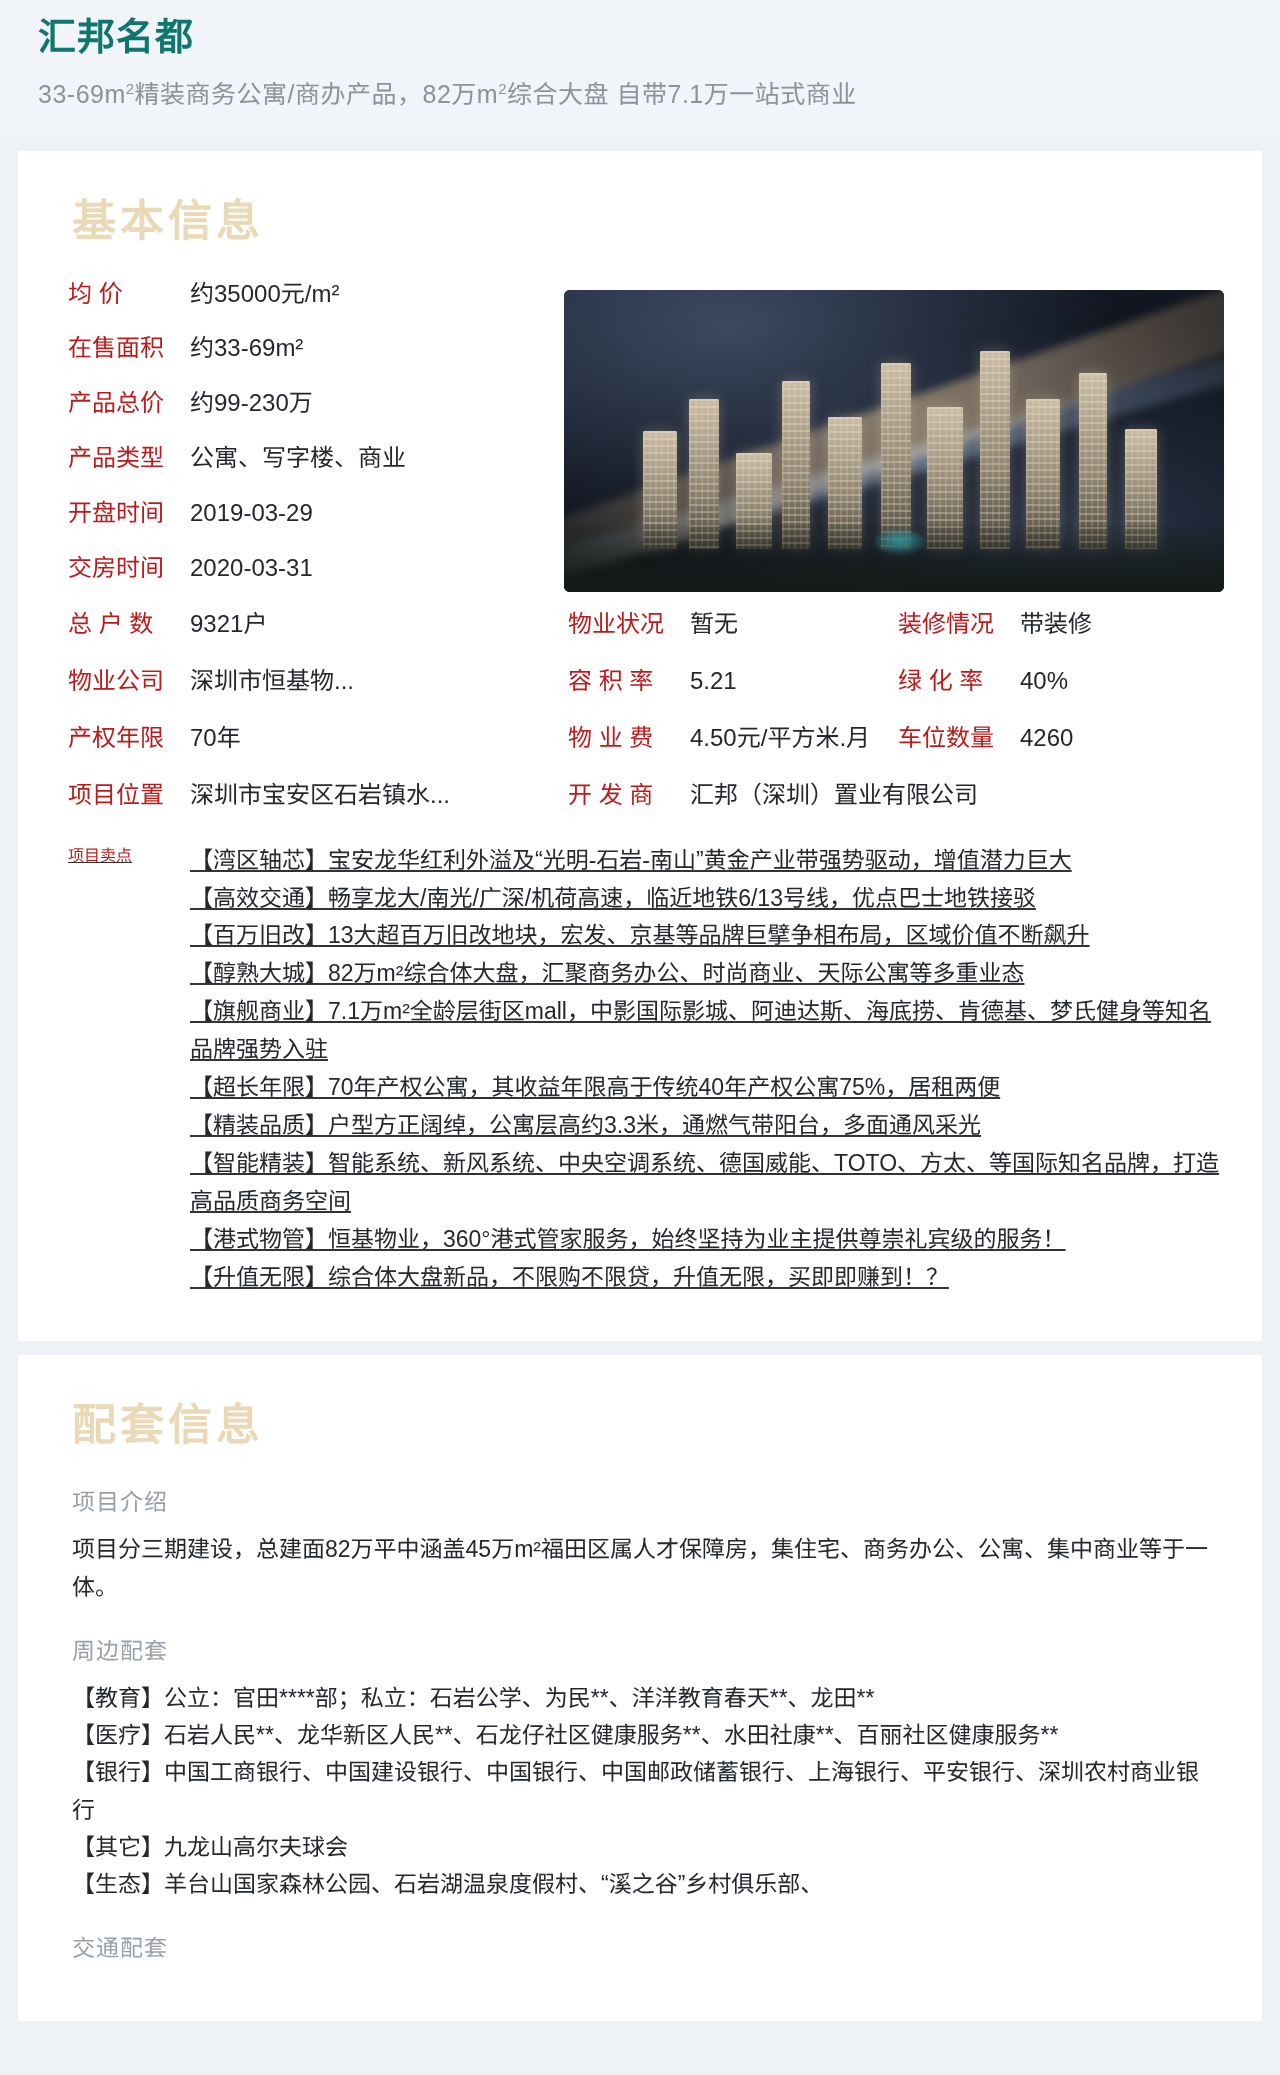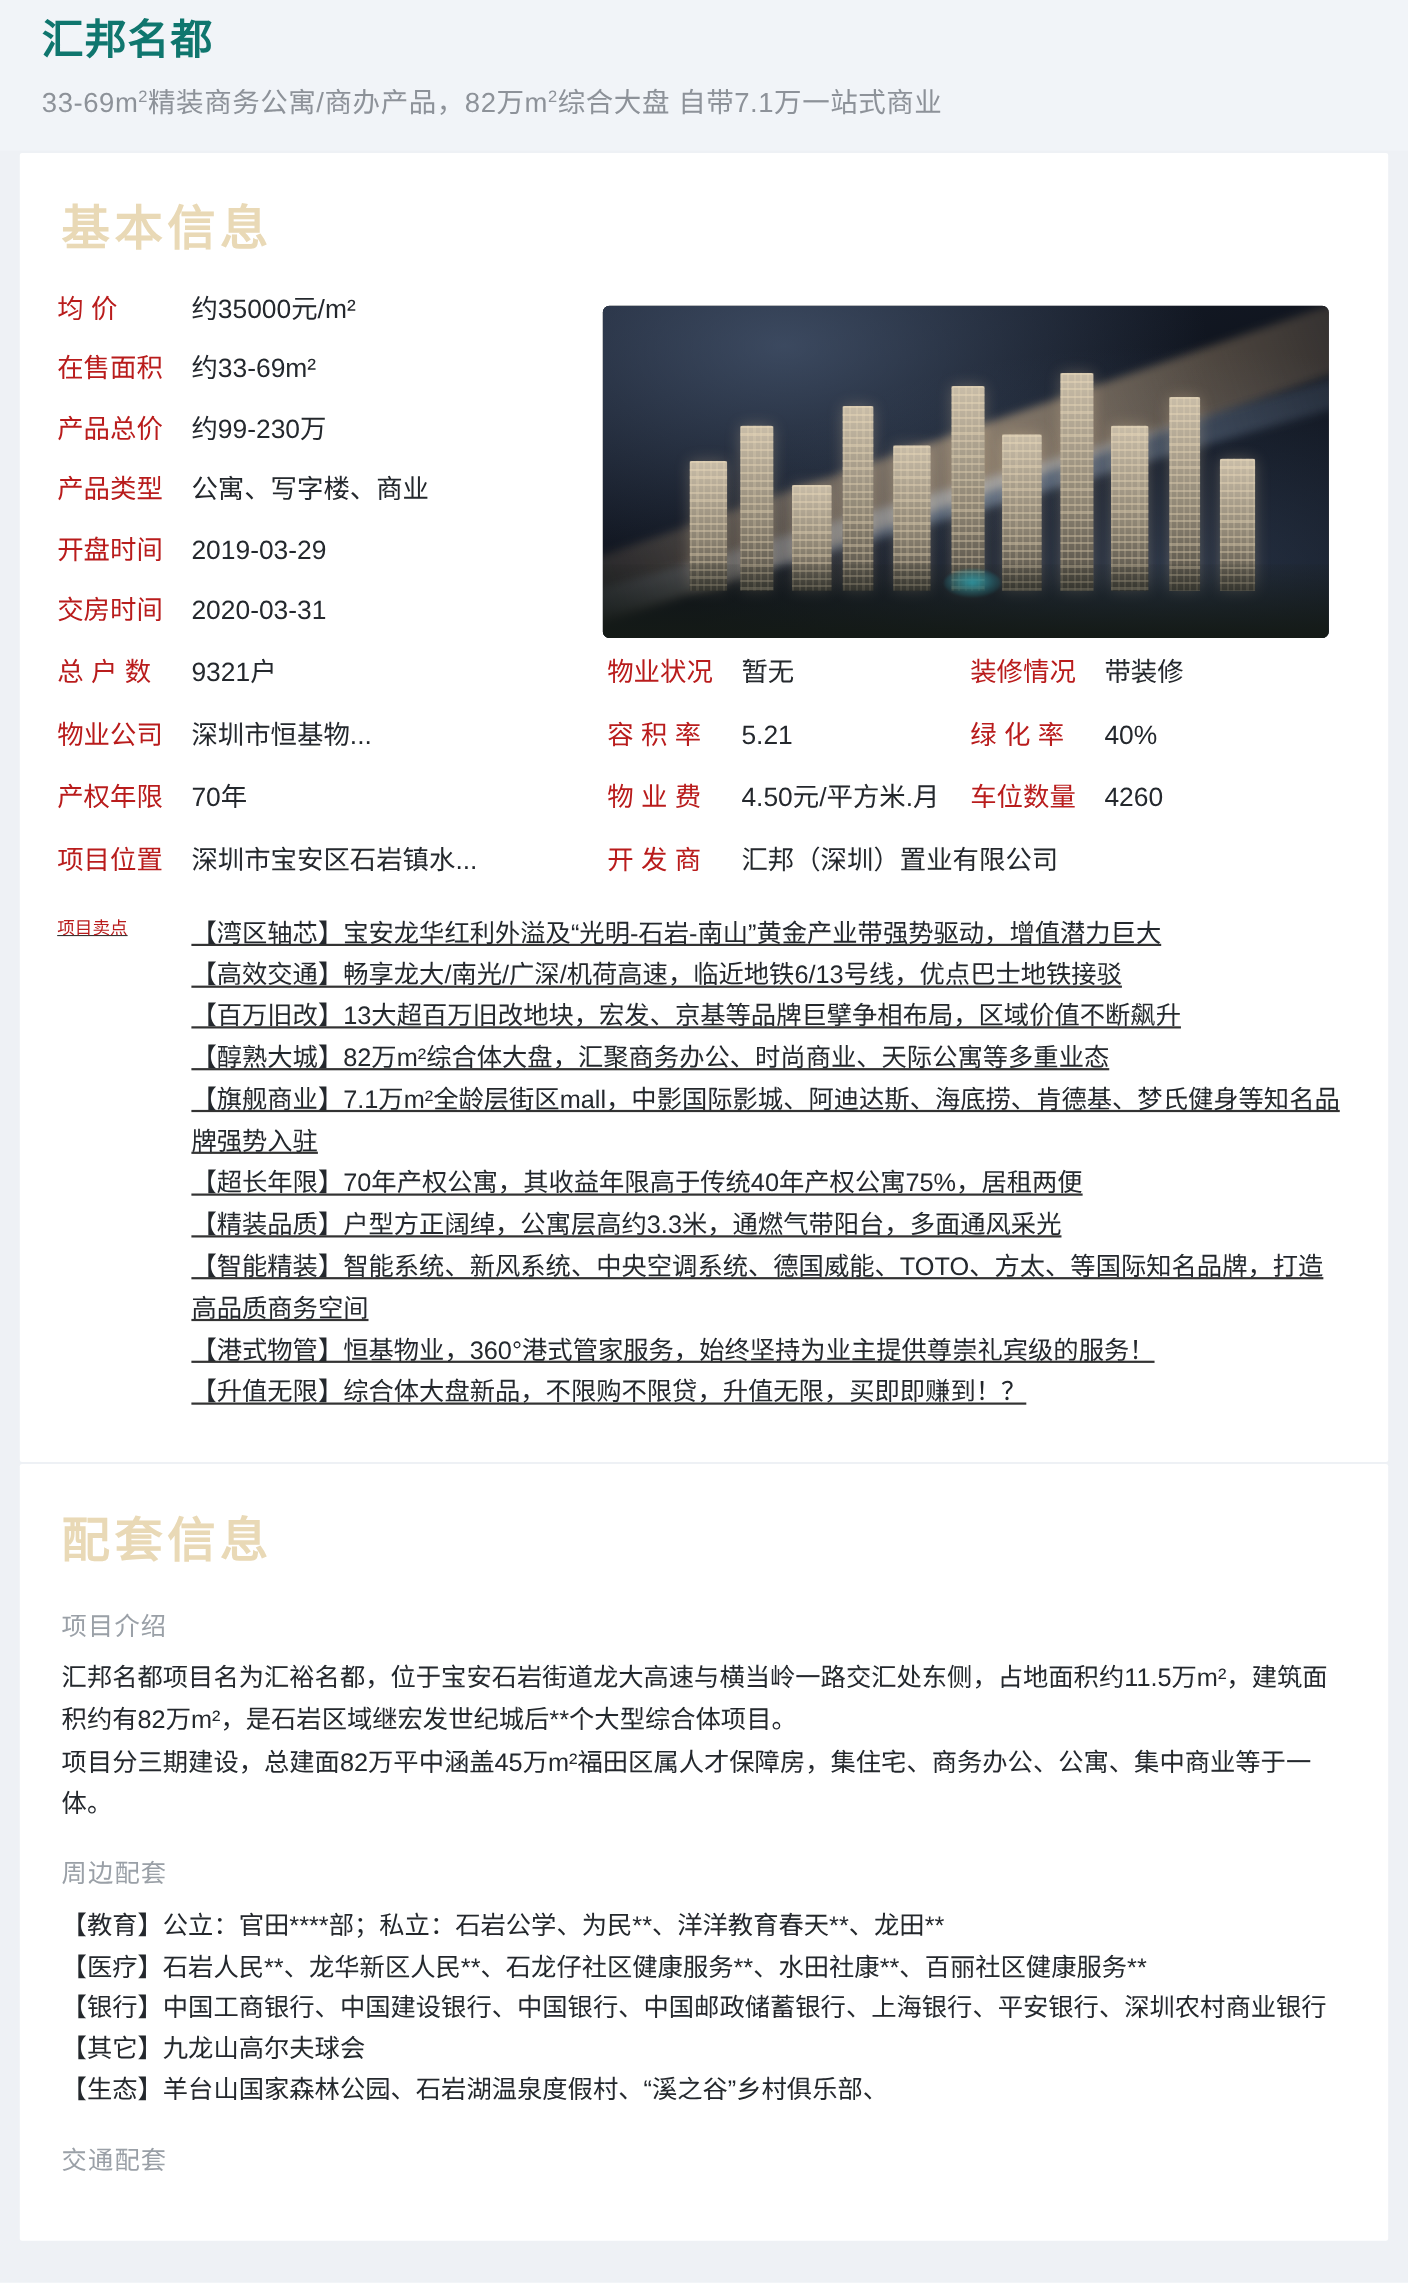--- a/index.html
+++ b/index.html
@@ -38,22 +38,22 @@
     line-height: 1.35;
     letter-spacing: 0.5px;
   }
   .header-sub sup {
     font-size: 15px;
     vertical-align: super;
   }
   
   .card {
     background: #ffffff;
-    margin: 2px 18px 0 18px;
-    padding: 28px 36px 44px 20px;
+    margin: 14px 18px 0 18px;
+    padding: 28px 36px 44px 36px;
     box-sizing: border-box;
     border-radius: 2px;
   }
   .section-title {
     font-size: 44px;
     font-weight: bold;
     color: #e9d9b6;
     letter-spacing: 4px;
     margin: 18px 0 34px 18px;
     line-height: 1.1;
@@ -355,21 +355,20 @@
         <div class="li">【港式物管】恒基物业，360°港式管家服务，始终坚持为业主提供尊崇礼宾级的服务！</div>
         <div class="li">【升值无限】综合体大盘新品，不限购不限贷，升值无限，买即即赚到！？</div>
       </div>
     </div>
   </div>
 
   <div class="card">
     <div class="section-title">配套信息</div>
 
     <div class="sub-label">项目介绍</div>
-    <div class="para">汇邦名都项目名为汇裕名都，位于宝安石岩街道龙大高速与横当岭一路交汇处东侧，占地面积约11.5万m²，建筑面积约有82万m²，是石岩区域继宏发世纪城后**个大型综合体项目。</div>
     <div class="para">项目分三期建设，总建面82万平中涵盖45万m²福田区属人才保障房，集住宅、商务办公、公寓、集中商业等于一体。</div>
 
     <div class="sub-label">周边配套</div>
     <div class="list">
       <div class="li">【教育】公立：官田****部；私立：石岩公学、为民**、洋洋教育春天**、龙田**</div>
       <div class="li">【医疗】石岩人民**、龙华新区人民**、石龙仔社区健康服务**、水田社康**、百丽社区健康服务**</div>
       <div class="li">【银行】中国工商银行、中国建设银行、中国银行、中国邮政储蓄银行、上海银行、平安银行、深圳农村商业银行</div>
       <div class="li">【其它】九龙山高尔夫球会</div>
       <div class="li">【生态】羊台山国家森林公园、石岩湖温泉度假村、“溪之谷”乡村俱乐部、</div>
     </div>

